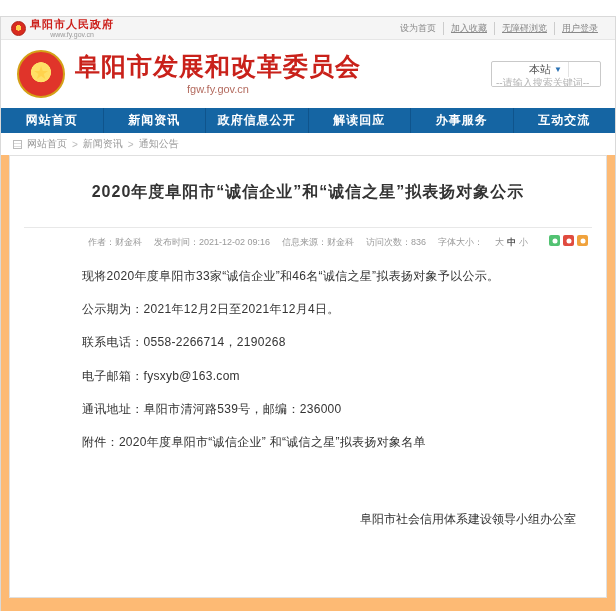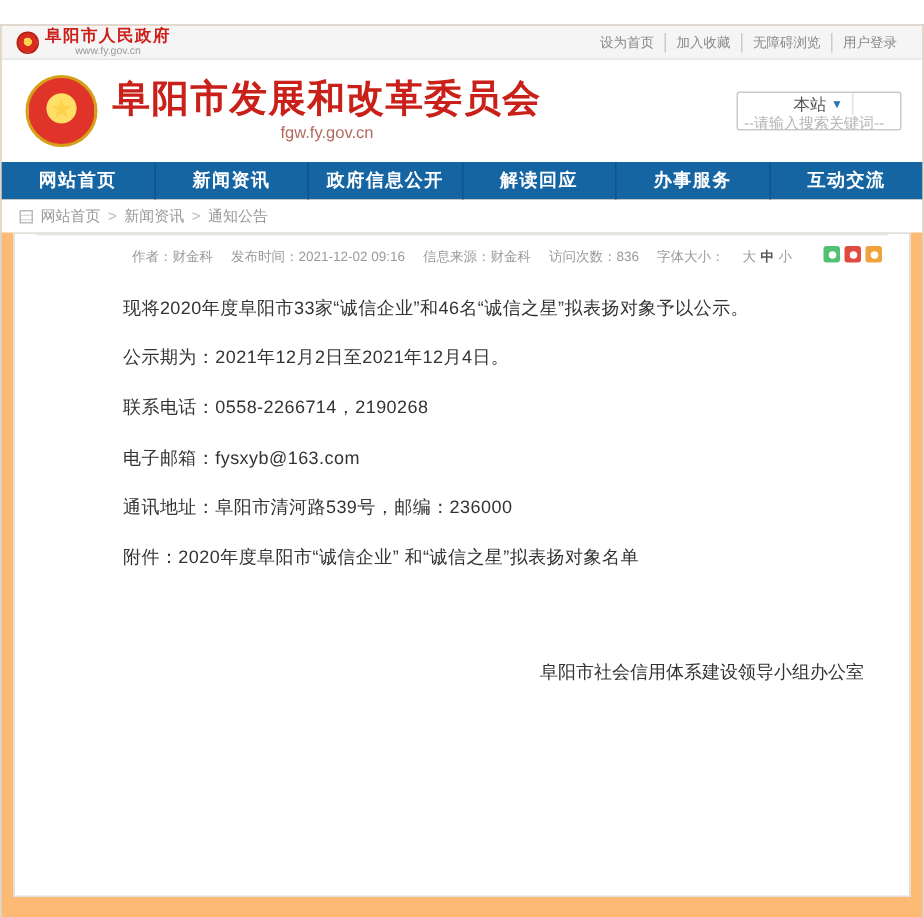--- a/index.html
+++ b/index.html
@@ -19,21 +19,21 @@
   .mini-emblem {
     width:15px; height:15px; border-radius:50%;
     background:radial-gradient(circle at 50% 45%, #ffd24d 0 28%, #d92b1f 30% 100%);
     border:1px solid #b01e14; flex:0 0 auto;
   }
   .site-name-wrap { line-height:1; }
   .site-name { color:#cc1f1a; font-weight:bold; font-size:11px; letter-spacing:1px; }
   .site-url  { color:#999; font-size:7px; text-align:center; margin-top:1px; }
   .topbar-links { display:flex; align-items:center; }
   .toplink { color:#888; font-size:9px; padding:0 7px; cursor:pointer; }
-  .toplink + .toplink { border-left:1px solid #ccc; }
+  .toplink + .toplink { border-left:1px solid #ccc;text-decoration:underline; }
 
   
   .header {
     height:68px; background:#ffffff; display:flex; align-items:center;
     justify-content:space-between; padding:0 14px 0 16px;
   }
   .brand { display:flex; align-items:center; gap:10px; }
   .emblem {
     width:48px; height:48px; border-radius:50%; position:relative; flex:0 0 auto;
     background:radial-gradient(circle at 50% 46%, #ffdf66 0 30%, #e0342a 32% 78%, #c1261c 80% 100%);
@@ -194,20 +194,21 @@
   <div class="breadcrumb">
     <span class="bc-icon"></span>
     <span class="bc-item">网站首页</span>
     <span class="bc-sep">&gt;</span>
     <span class="bc-item">新闻资讯</span>
     <span class="bc-sep">&gt;</span>
     <span class="bc-item">通知公告</span>
   </div>
 
   <div class="panel">
+    <div class="article-title">2020年度阜阳市“诚信企业”和“诚信之星”拟表扬对象公示</div>
     <div class="meta-divider"></div>
 
     <div class="meta-row">
       <span class="meta-item">作者：财金科</span>
       <span class="meta-item">发布时间：2021-12-02 09:16</span>
       <span class="meta-item">信息来源：财金科</span>
       <span class="meta-item">访问次数：836</span>
       <span class="meta-item">字体大小：</span>
       <span class="fontsize-group">
         <span class="fs-opt">大</span>

